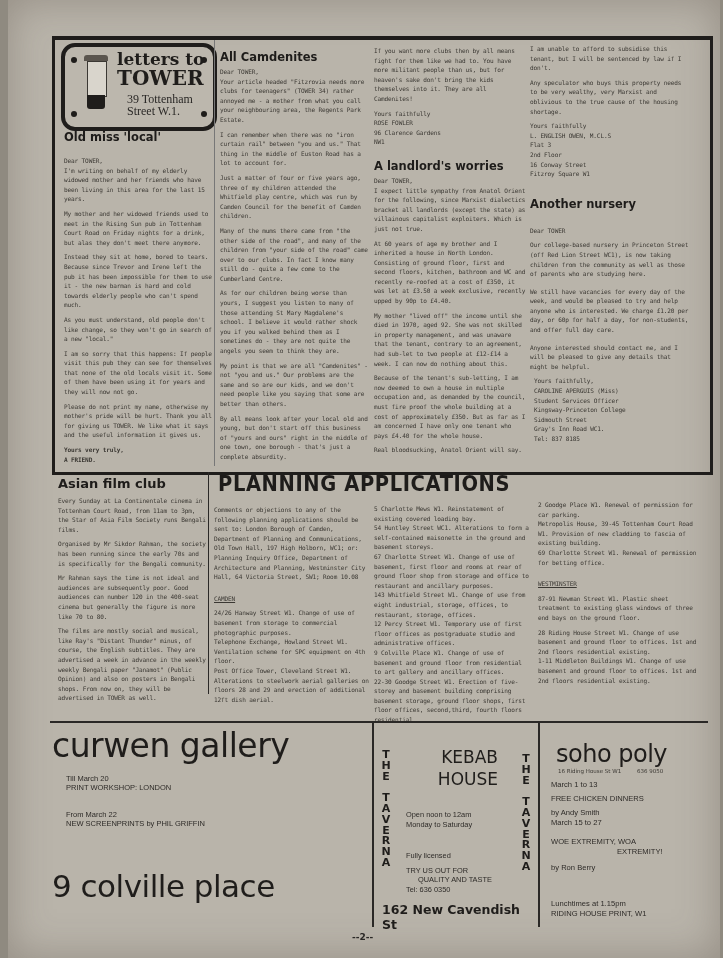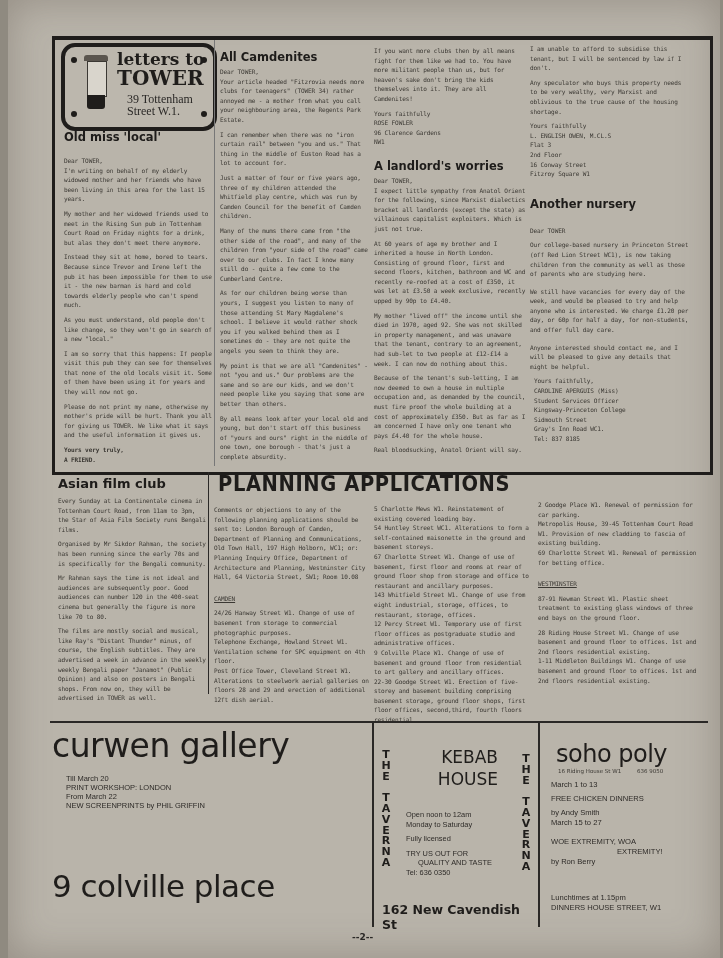--- a/index.html
+++ b/index.html
@@ -200,56 +200,56 @@
 
 <div class="hline" style="left:50px;top:721px;width:658px;height:1.5px"></div>
 <div class="vline" style="left:372px;top:722px;width:1.5px;height:205px"></div>
 <div class="vline" style="left:538px;top:722px;width:1.5px;height:205px"></div>
 
 <div class="col" style="left:52px;top:728px;width:318px;height:190px">
   <div class="ad-big" style="font-size:33px;line-height:36px;letter-spacing:-0.5px">curwen gallery</div>
   <div class="typewriter" style="position:absolute;left:14px;top:46px;font-size:7.5px;line-height:9px">
     <div>Till March 20</div>
     <div>PRINT WORKSHOP: LONDON</div>
-    <div style="margin-top:0">From March 22</div>
+    <div style="margin-top:18px">From March 22</div>
     <div>NEW SCREENPRINTS by PHIL GRIFFIN</div>
   </div>
   <div class="ad-big" style="position:absolute;left:0;top:140px;font-size:31px;line-height:36px;letter-spacing:-0.5px">9 colville place</div>
 </div>
 
 <div class="col" style="left:374px;top:722px;width:164px;height:205px">
   <div class="vert" style="left:6px;top:28px">T<br>H<br>E<br><br>T<br>A<br>V<br>E<br>R<br>N<br>A</div>
   <div class="vert" style="left:146px;top:32px">T<br>H<br>E<br><br>T<br>A<br>V<br>E<br>R<br>N<br>A</div>
   <div class="ad-big" style="position:absolute;left:24px;top:24px;width:100px;text-align:right;font-size:17px;line-height:22px">
     <div>KEBAB</div>
     <div>HOUSE</div>
   </div>
   <div class="typewriter" style="position:absolute;left:32px;top:88px;font-size:7.4px;line-height:9.5px">
     <div>Open noon to 12am</div>
     <div>Monday to Saturday</div>
-    <div style="margin-top:5px">Fully licensed</div>
+    <div style="margin-top:22px">Fully licensed</div>
     <div style="margin-top:5px">TRY US OUT FOR</div>
     <div style="padding-left:12px">QUALITY AND TASTE</div>
     <div>Tel:  636 0350</div>
   </div>
   <div class="ad-big" style="position:absolute;left:8px;top:180px;font-size:12.5px;font-weight:bold">162 New Cavendish St</div>
 </div>
 
 <div class="col" style="left:542px;top:722px;width:166px;height:205px">
   <div class="ad-big" style="position:absolute;left:14px;top:18px;font-size:24px;font-weight:normal;letter-spacing:-0.5px">soho poly</div>
   <div style="position:absolute;left:16px;top:46px;font-family:'DejaVu Sans',sans-serif;font-size:5.5px;color:#3b3833;width:140px">
     <span>16 Riding House St W1</span>
     <span style="margin-left:14px">636 9050</span>
   </div>
   <div class="typewriter" style="position:absolute;left:9px;top:58px;font-size:7.6px;line-height:10px">
     <div>March 1 to 13</div>
     <div style="margin-top:4px">FREE CHICKEN DINNERS</div>
     <div style="margin-top:4px">by Andy Smith</div>
     <div style="">March 15 to 27</div>
     <div style="margin-top:9px">WOE EXTREMITY, WOA</div>
     <div style="padding-left:66px">EXTREMITY!</div>
-    <div style="margin-top:0">by Ron Berry</div>
+    <div style="margin-top:6px">by Ron Berry</div>
     <div style="margin-top:26px">Lunchtimes at 1.15pm</div>
-    <div>DINNERS HOUSE STREET, W1</div>
+    <div>RIDING HOUSE PRINT, W1</div>
   </div>
 </div>
 
 <div style="position:absolute;left:352px;top:932px;font-family:'DejaVu Sans',sans-serif;font-weight:bold;font-size:9px;color:#2a2826">--2--</div>
 
 </body></html>

